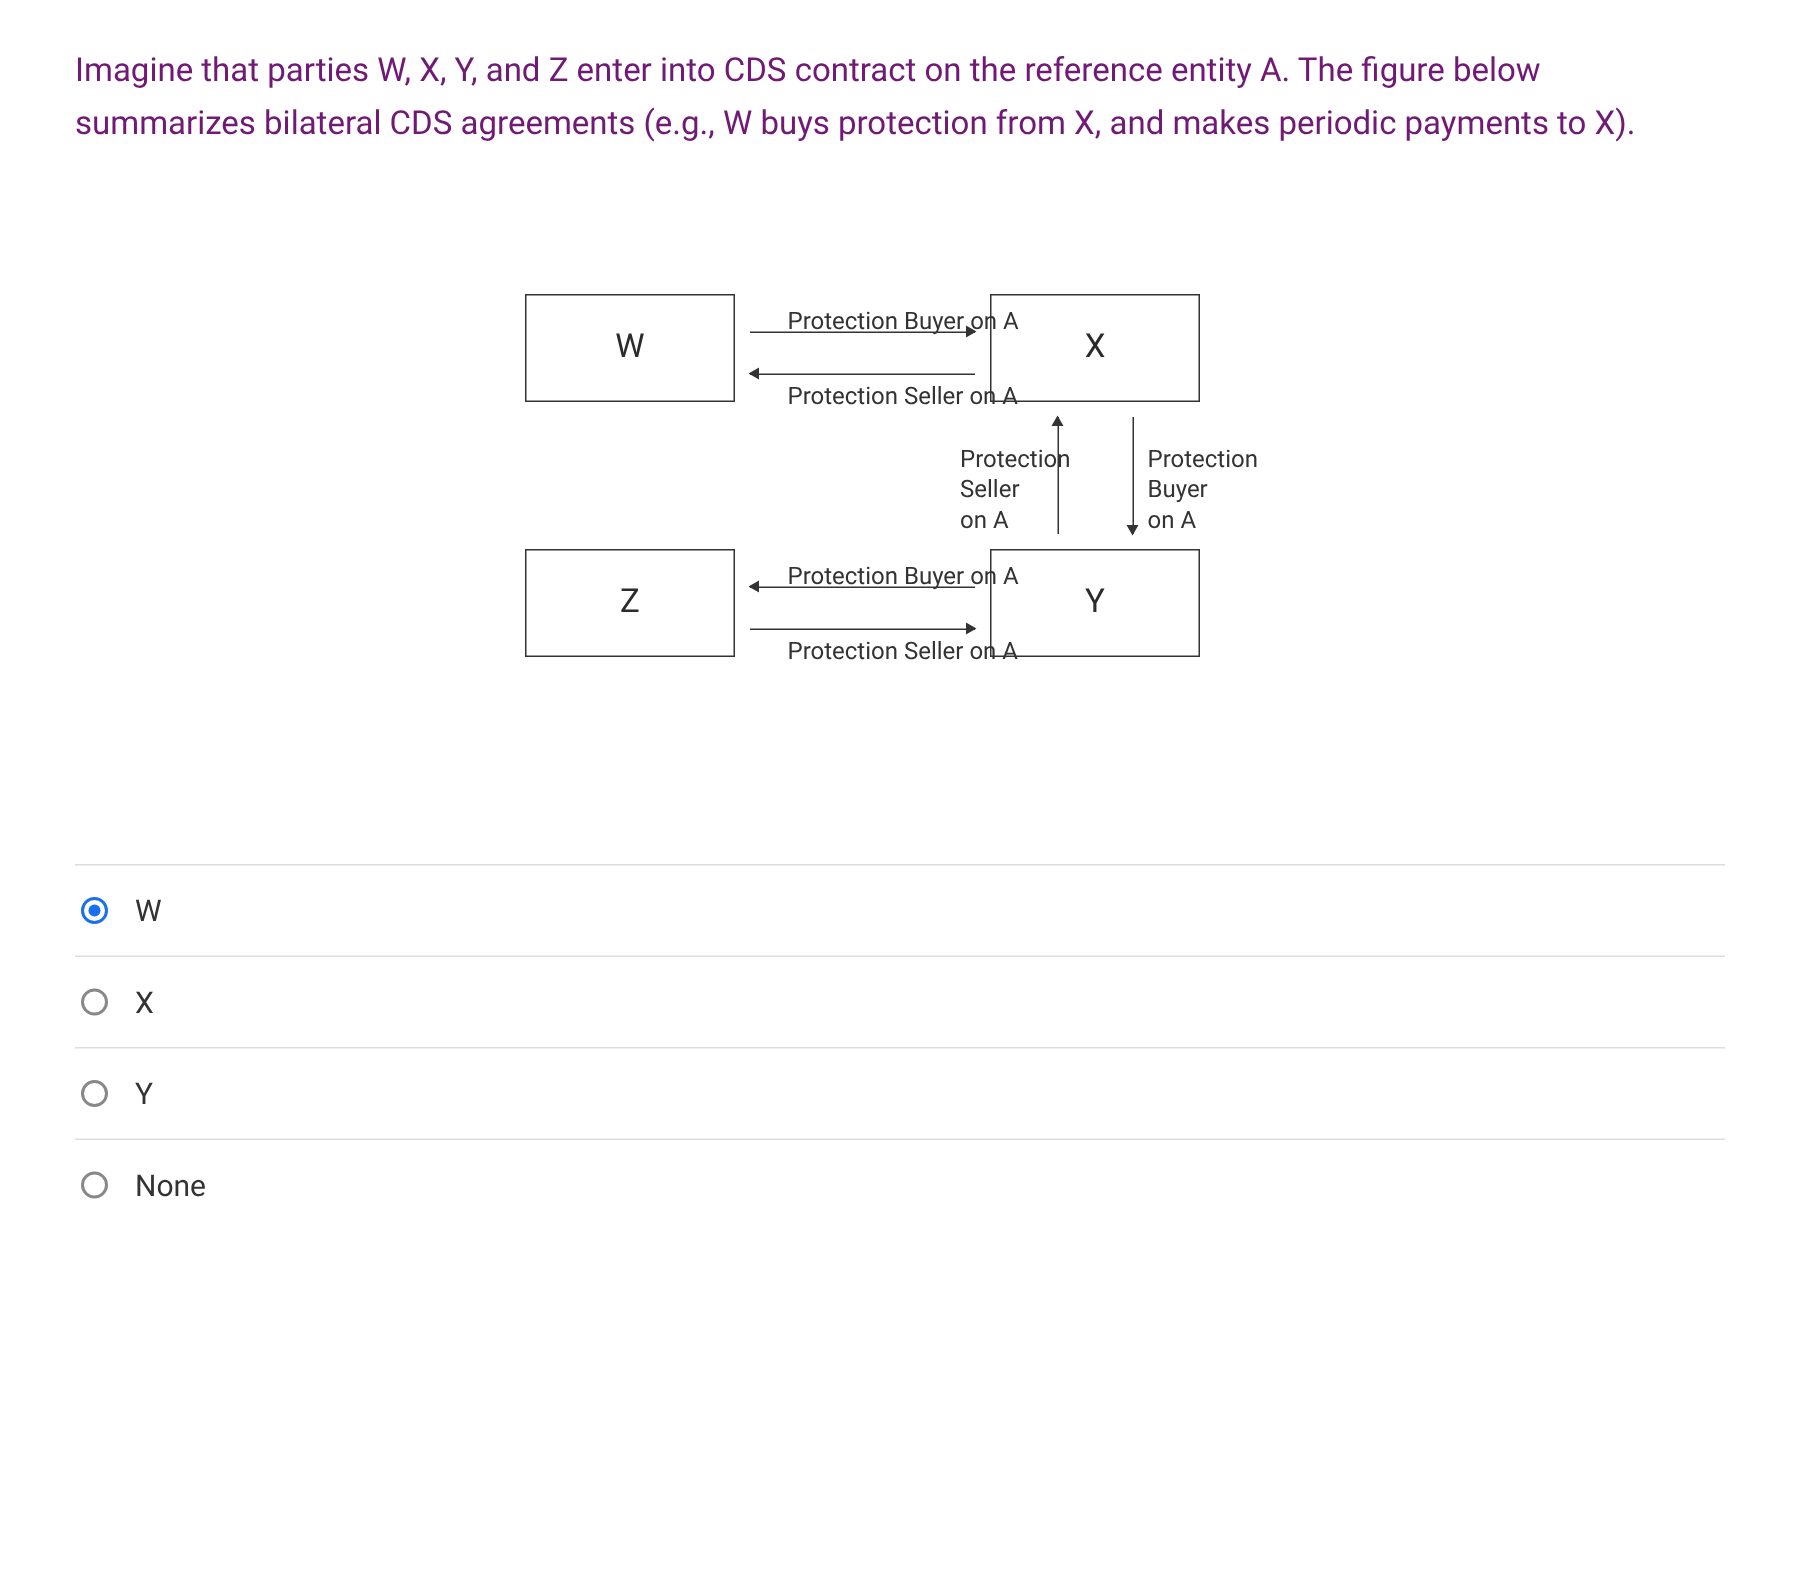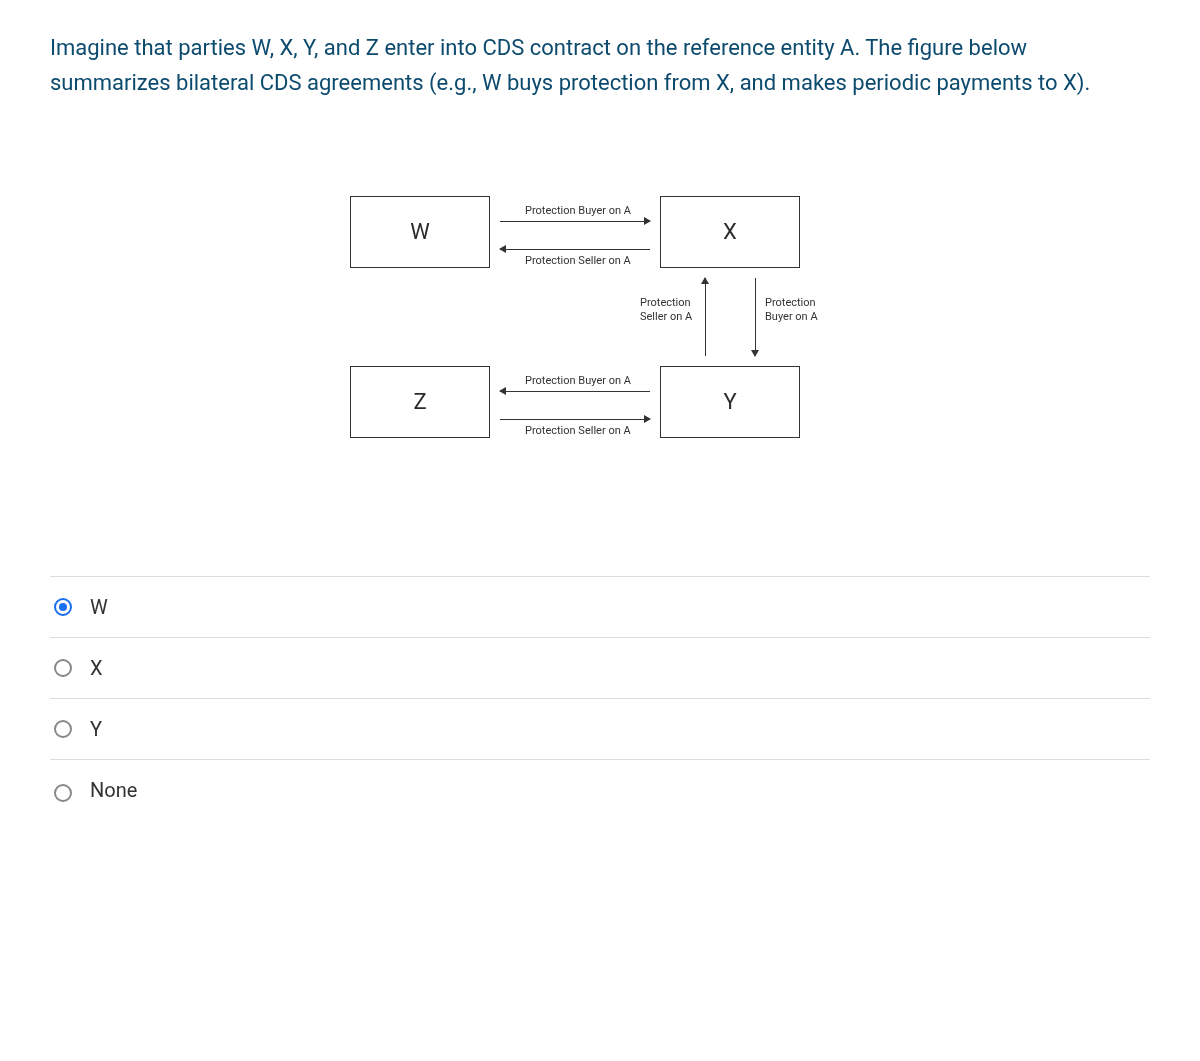--- a/index.html
+++ b/index.html
@@ -6,21 +6,21 @@
     body {
       font-family: -apple-system, BlinkMacSystemFont, "Segoe UI", Roboto, "Helvetica Neue", Arial, sans-serif;
       background: #fff;
       color: #2b2b2b;
       width: 1200px;
       padding: 30px 50px;
     }
     .question-text {
       font-size: 22px;
       line-height: 1.6;
-      color: #0c4a6e;
+      color: #701a75;
       margin-bottom: 50px;
     }
     .question-text p { margin-bottom: 10px; }
     .diagram-container {
       width: 100%;
       display: flex;
       justify-content: center;
       margin: 20px 0 120px 0;
     }
     .diagram { position: relative; width: 500px; height: 260px; }
@@ -63,35 +63,35 @@
       content: "";
       position: absolute;
       width: 0; height: 0;
       border-left: 4px solid transparent;
       border-right: 4px solid transparent;
     }
     .arrow-down::after { bottom: -1px; left: -4px; border-top: 7px solid #333; }
     .arrow-up::after   { top: -1px; left: -4px; border-bottom: 7px solid #333; }
     .dlabel {
       position: absolute;
-      font-size: 11px;
+      font-size: 16px;
       color: #333;
       white-space: nowrap;
     }
     .dlabel-v { width: 60px; white-space: normal; line-height: 1.3; }
 
     .options { margin-top: 20px; }
     .option-row {
       display: flex;
       align-items: center;
       padding: 18px 4px;
       border-top: 1px solid #ddd;
       cursor: pointer;
     }
-    .option-row:last-child { border-bottom: 1px solid transparent; align-items: flex-end; }
+    .option-row:last-child { border-bottom: 1px solid transparent; }
     .radio {
       width: 18px; height: 18px;
       border: 2px solid #888;
       border-radius: 50%;
       margin-right: 18px;
       position: relative;
       flex-shrink: 0;
     }
     .radio.selected { border-color: #1a6ef0; }
     .radio.selected::after {

